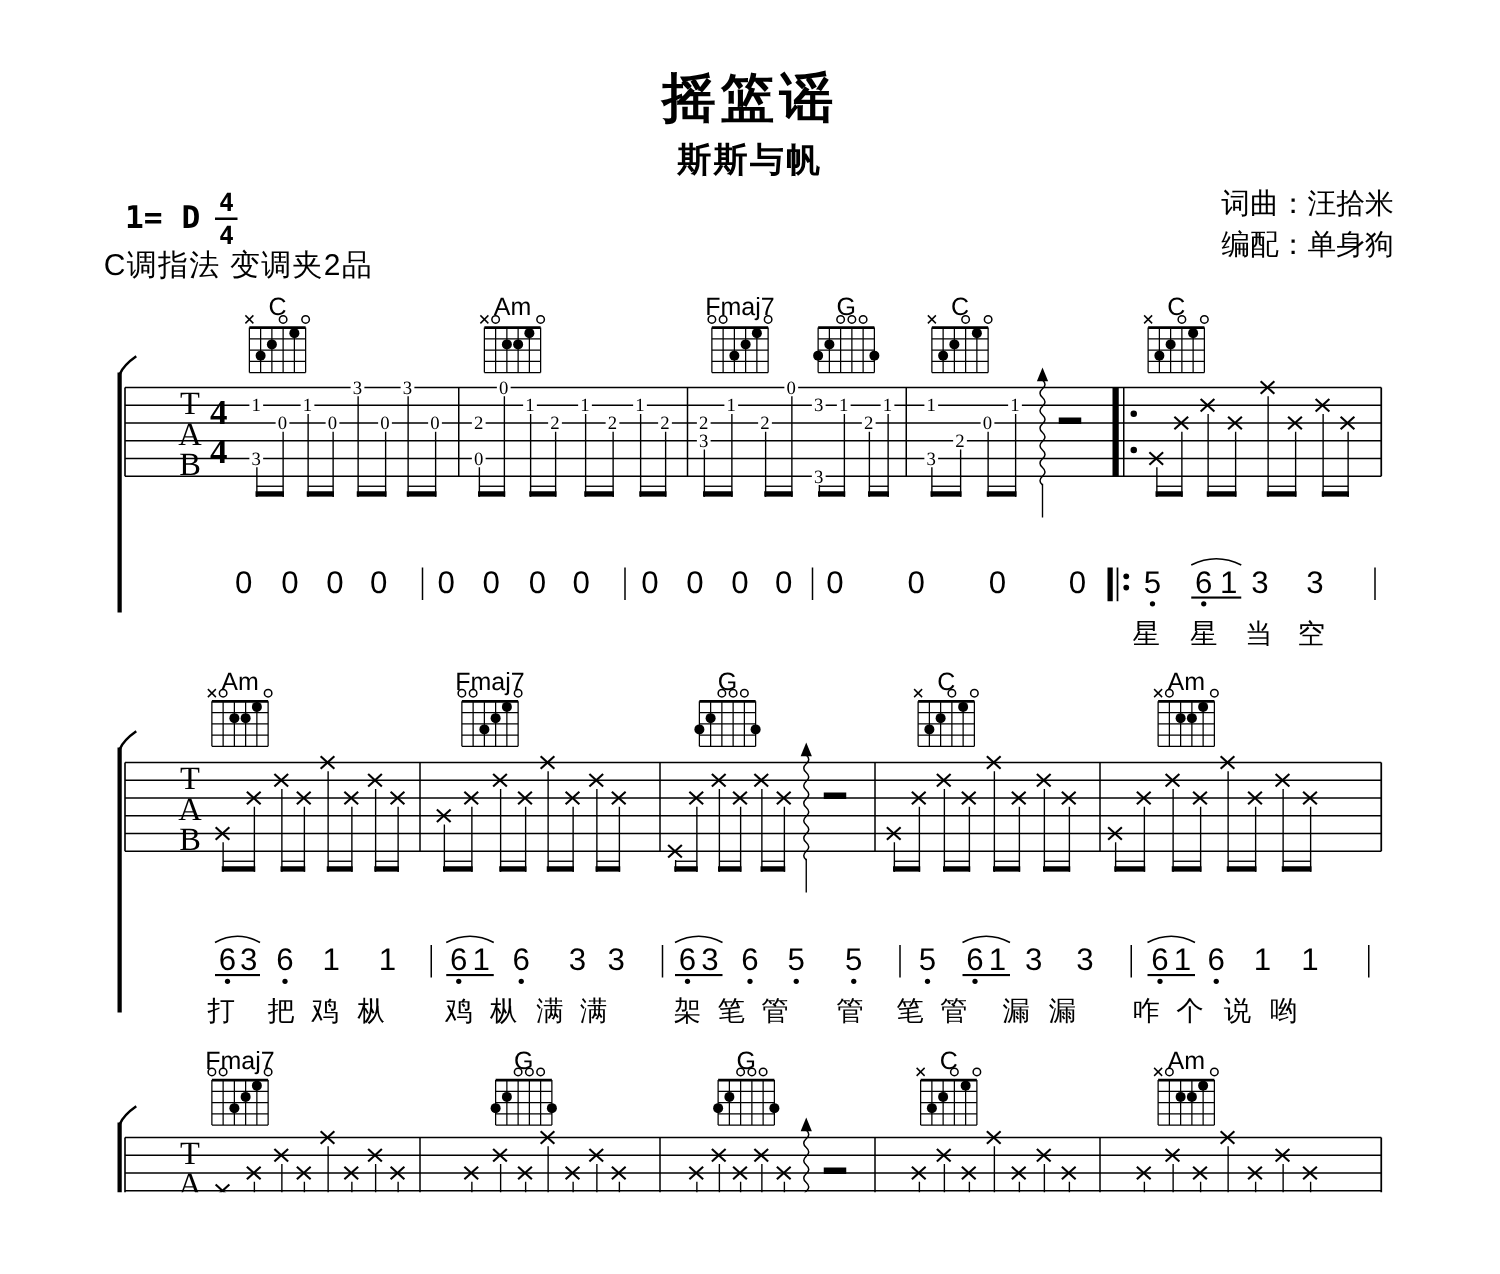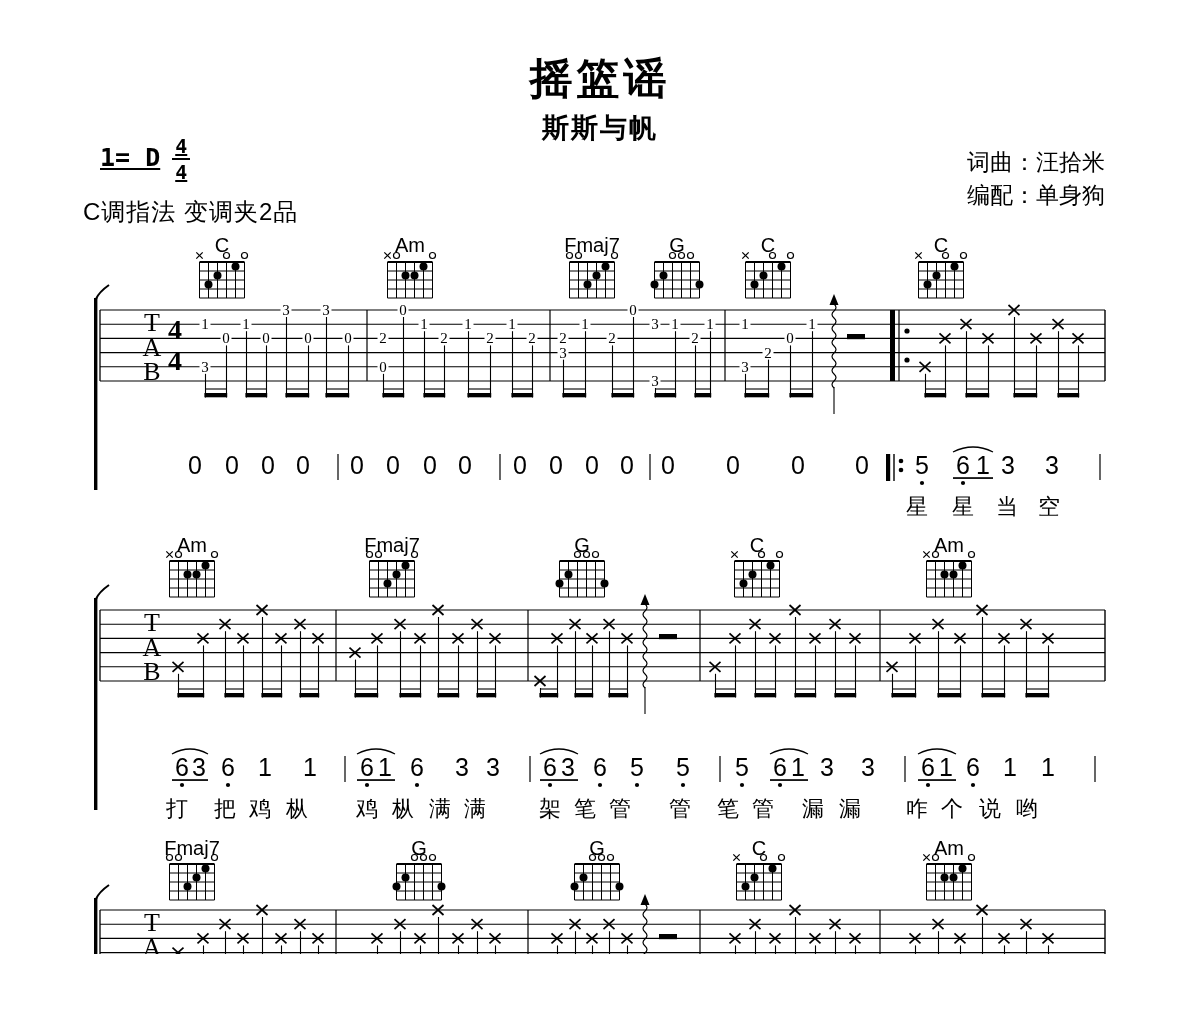--- a/index.html
+++ b/index.html
@@ -3,28 +3,28 @@
 <meta charset="utf-8">
 <style>
   html,body{margin:0;padding:0;background:#fff;}
   .page{position:relative;width:1200px;height:954px;background:#fff;overflow:hidden;
         font-family:"Liberation Sans",sans-serif;color:#000;}
   #score{position:absolute;left:0;top:0;}
   .title{position:absolute;left:0;right:0;top:50px;text-align:center;
          font-size:43px;font-weight:bold;letter-spacing:4px;}
   .subtitle{position:absolute;left:0;right:0;top:110px;text-align:center;
             font-size:27px;font-weight:bold;letter-spacing:2px;}
-  .keyrow{position:absolute;left:100px;top:134px;display:flex;align-items:center;
-          font-family:"DejaVu Sans Mono",monospace;font-weight:bold;font-size:25px;text-decoration:underline;}
+  .keyrow{position:absolute;left:100px;top:150px;display:flex;align-items:center;
+          font-family:"DejaVu Sans Mono",monospace;font-weight:bold;font-size:25px;}
   .frac{display:inline-flex;flex-direction:column;align-items:center;font-size:20px;
         line-height:1;margin-left:12px;transform:translateY(2px);}
   .frac .ftop{border-bottom:2px solid #000;padding:0 3px 2px;}
   .frac .fbot{padding-top:2px;}
   .tuning{position:absolute;left:83px;top:196px;font-size:24px;letter-spacing:1px;}
-  .credits{position:absolute;right:95px;top:146px;font-size:23px;line-height:33px;text-align:left;}
+  .credits{position:absolute;right:85px;top:146px;font-size:23px;line-height:33px;text-align:left;}
   svg text{fill:#000;}
 </style>
 </head>
 <body>
 
 <div class="page">
   <div class="title">摇篮谣</div>
   <div class="subtitle">斯斯与帆</div>
   <div class="keyrow">
     <span>1= D</span>

